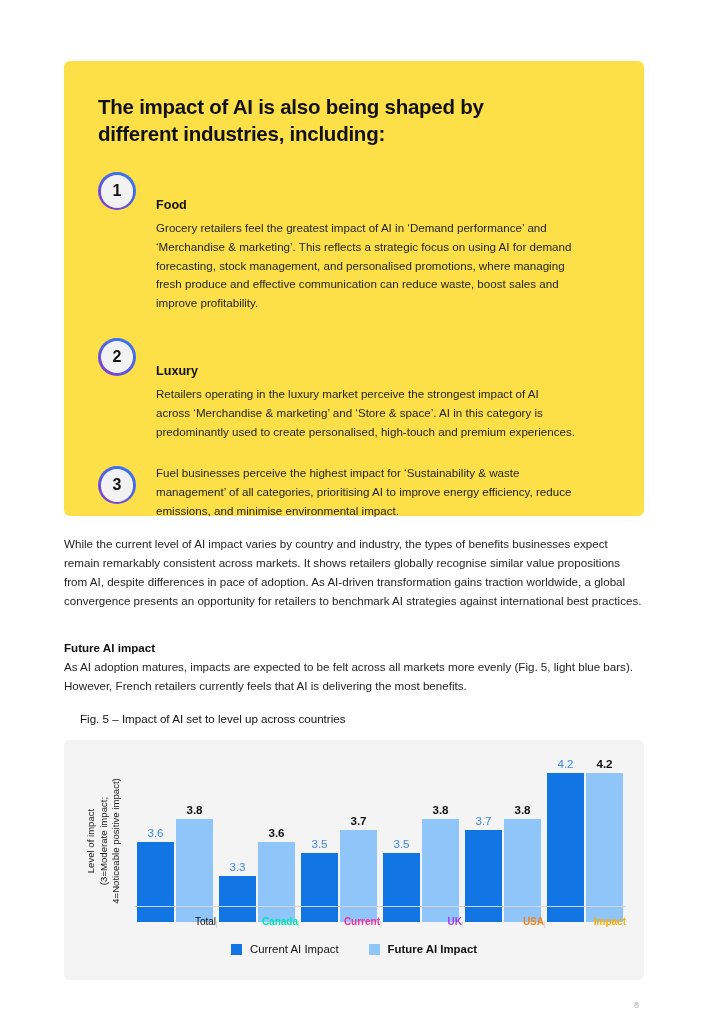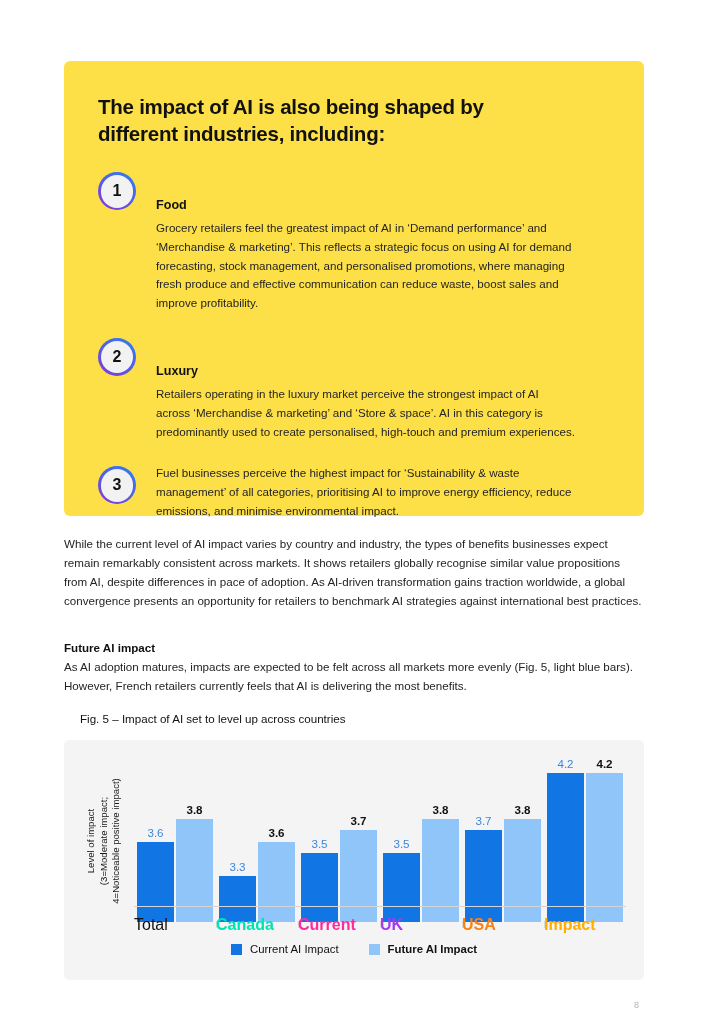--- a/index.html
+++ b/index.html
@@ -211,22 +211,22 @@
 
   .xlabels {
     position: absolute;
     left: 70px;
     right: 18px;
     top: 176px;
     display: flex;
   }
   .xlabel {
     flex: 1 1 0;
-    text-align: left;
-    font-size: 16px;
+    text-align: right;
+    font-size: 10px;
     font-weight: bold;
     color: #111111;
   }
   .xlabel.plain { font-weight: normal; }
 
   .legend {
     position: absolute;
     left: 0; right: 0;
     top: 203px;
     display: flex;

